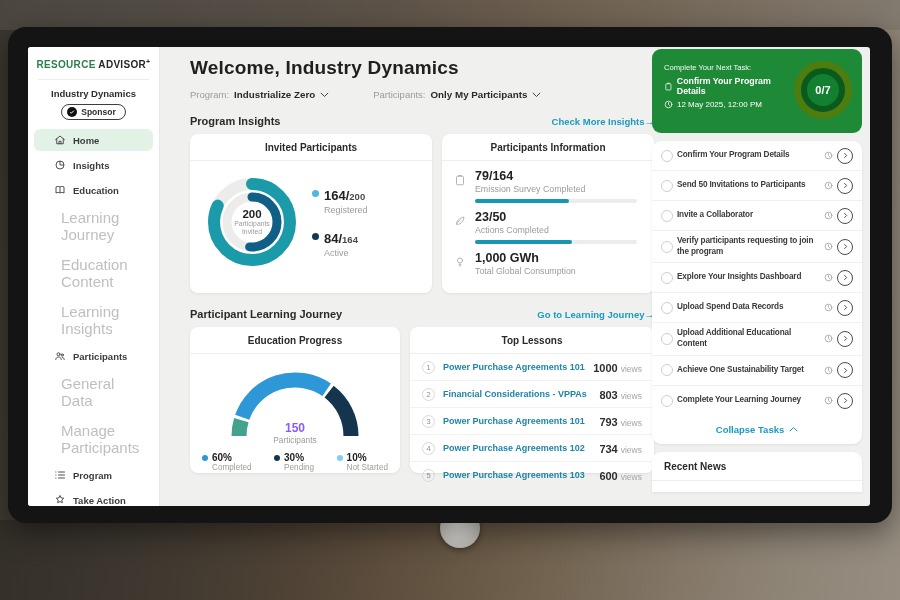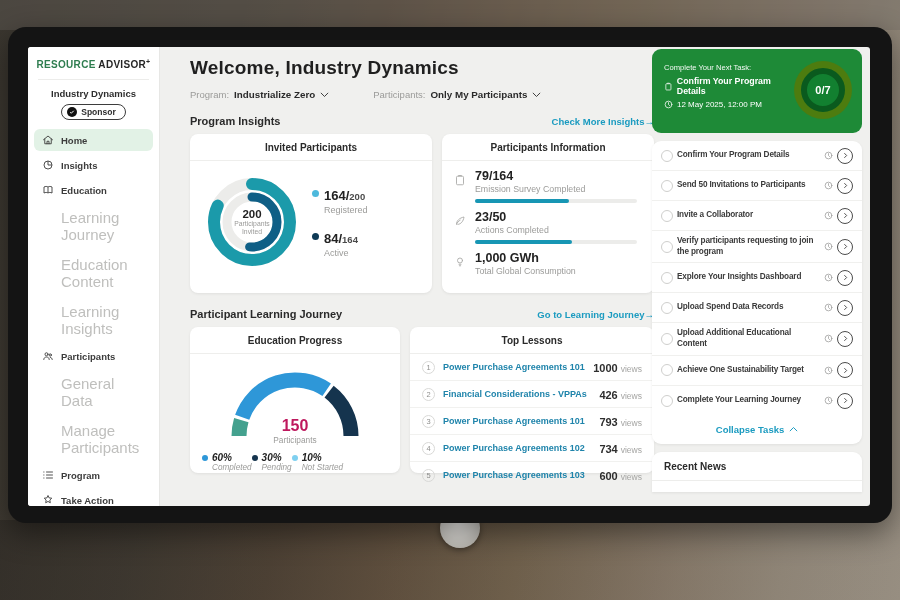--- a/index.html
+++ b/index.html
@@ -17,21 +17,21 @@
 
   
   .sidebar { position:absolute; left:0; top:0; width:132px; height:100%; background:#fff; border-right:1px solid #e7e7e5; padding-top:11px; }
   .logo { text-align:center; font-size:10px; font-weight:bold; letter-spacing:0.3px; }
   .logo .res { color:#2e7d4f; } .logo .adv { color:#262626; } .logo sup { font-size:7px; color:#262626; }
   .logo-divider { height:1px; background:#ececea; margin:9px 10px 8px; }
   .org-name { text-align:center; font-size:9.5px; font-weight:700; color:#2e2e2e; }
   .sponsor-wrap { display:flex; justify-content:center; margin:5px 0 9px; }
   .sponsor-pill { display:inline-flex; align-items:center; gap:4px; border:1px solid #3d3d3d; border-radius:999px; padding:2px 9px 2px 5px; font-size:8.5px; font-weight:600; color:#2e2e2e; background:#fff; }
   .sponsor-dot { width:10px; height:10px; background:#111; border-radius:50%; display:flex; align-items:center; justify-content:center; }
-  .nav-item { display:flex; align-items:center; gap:7px; margin:3px 6px; padding:5px 8px; font-size:9.5px; font-weight:700; color:#3c3c3c; border-radius:6px; }
+  .nav-item { display:flex; align-items:center; gap:7px; margin:3px 6px; padding:5px 20px; font-size:9.5px; font-weight:700; color:#3c3c3c; border-radius:6px; }
   .nav-item.active { background:#e2f2e6; }
   .nav-item svg { flex:none; }
   .nav-sub { margin:3px 6px; padding:5px 8px 5px 27px; font-size:15px; color:#bfbfbd; }
 
   
   .main { position:absolute; left:150px; top:0; width:488px; height:100%; padding:8px 12px; }
   .welcome { font-size:19px; font-weight:800; color:#1f1f1f; margin:2px 0 10px; letter-spacing:0.2px; }
   .filters { display:flex; gap:44px; align-items:center; }
   .filter { display:flex; align-items:center; gap:5px; font-size:9.5px; }
   .filter-label { color:#9b9b99; }
@@ -61,23 +61,23 @@
   .stat { display:flex; gap:8px; }
   .stat-icon { width:13px; padding-top:3px; flex:none; }
   .stat-val { font-size:12.5px; font-weight:800; color:#222; }
   .stat-lbl { font-size:8.8px; color:#9b9b99; margin:1px 0 5px; }
   .bar-track { height:4px; background:#ececea; border-radius:2px; width:162px; }
   .bar-fill { height:100%; background:#1796b4; border-radius:2px; width:0; }
 
   #card-edu { width:210px; height:146px; }
   .gauge-wrap { position:relative; width:160px; height:88px; margin:4px auto 0; }
   .gauge-center { position:absolute; left:0; bottom:1px; width:100%; text-align:center; }
-  .gauge-center .val { font-size:16px; font-weight:800; color:#be185d; line-height:1.05; }
+  .gauge-center .val { font-size:12px; font-weight:800; color:#8b5cf6; line-height:1.05; }
   .gauge-center .lbl { font-size:8.3px; color:#9b9b99; }
-  .g-legend { display:flex; padding:6px 12px 0;font-style:italic; }
+  .g-legend { display:flex; justify-content:space-between; padding:6px 12px 0; }
   .g-top { display:flex; align-items:center; gap:4px; font-size:10px; font-weight:800; color:#222; }
   .g-dot { width:6px; height:6px; border-radius:50%; flex:none; }
   .g-lbl { font-size:8.2px; color:#9b9b99; margin-left:10px; }
 
   #card-lessons { flex:1; height:146px; }
   .lesson-row { display:flex; align-items:center; gap:8px; padding:4px 12px; border-bottom:1px solid #f1f1ef; min-height:23px; }
   .lesson-row:last-child { border-bottom:none; }
   .rank { width:13px; height:13px; border:1px solid #d9d9d7; border-radius:50%; font-size:7.5px; color:#8e8e8c; display:flex; align-items:center; justify-content:center; flex:none; }
   .lesson-title { flex:1; font-size:9px; font-weight:700; color:#1f84ab; cursor:pointer; }
   .views-num { font-size:11px; font-weight:800; color:#2e2e2e; }
@@ -353,21 +353,21 @@
           <div class="card" id="card-lessons">
             <div class="card-title">Top Lessons</div>
             <div class="lesson-row">
               <span class="rank">1</span>
               <span class="lesson-title">Power Purchase Agreements 101</span>
               <span><span class="views-num">1000</span><span class="views-word">views</span></span>
             </div>
             <div class="lesson-row">
               <span class="rank">2</span>
               <span class="lesson-title">Financial Considerations - VPPAs</span>
-              <span><span class="views-num">426</span><span class="views-word">views</span></span>
+              <span><span class="views-num">803</span><span class="views-word">views</span></span>
             </div>
             <div class="lesson-row">
               <span class="rank">3</span>
               <span class="lesson-title">Power Purchase Agreements 101</span>
               <span><span class="views-num">793</span><span class="views-word">views</span></span>
             </div>
             <div class="lesson-row">
               <span class="rank">4</span>
               <span class="lesson-title">Power Purchase Agreements 102</span>
               <span><span class="views-num">734</span><span class="views-word">views</span></span>

